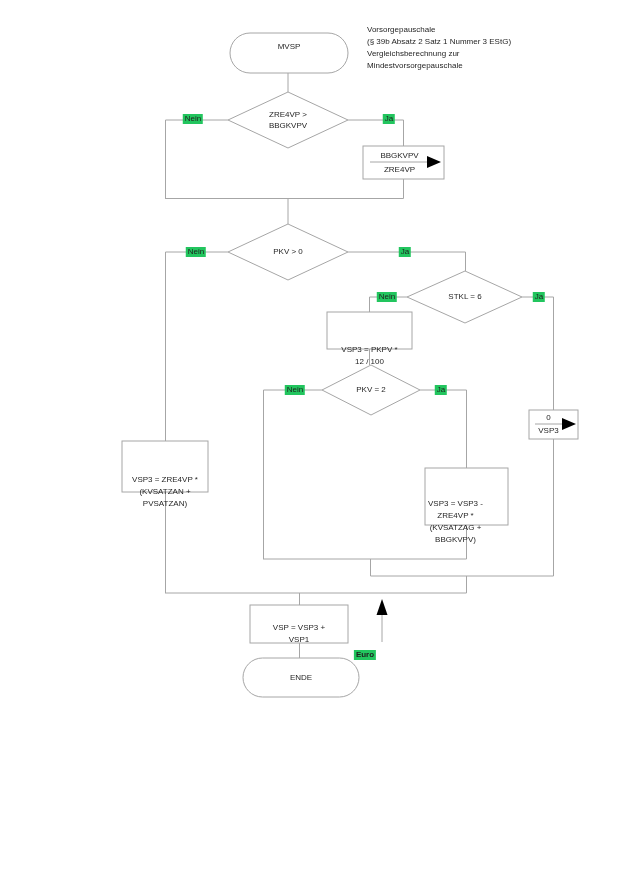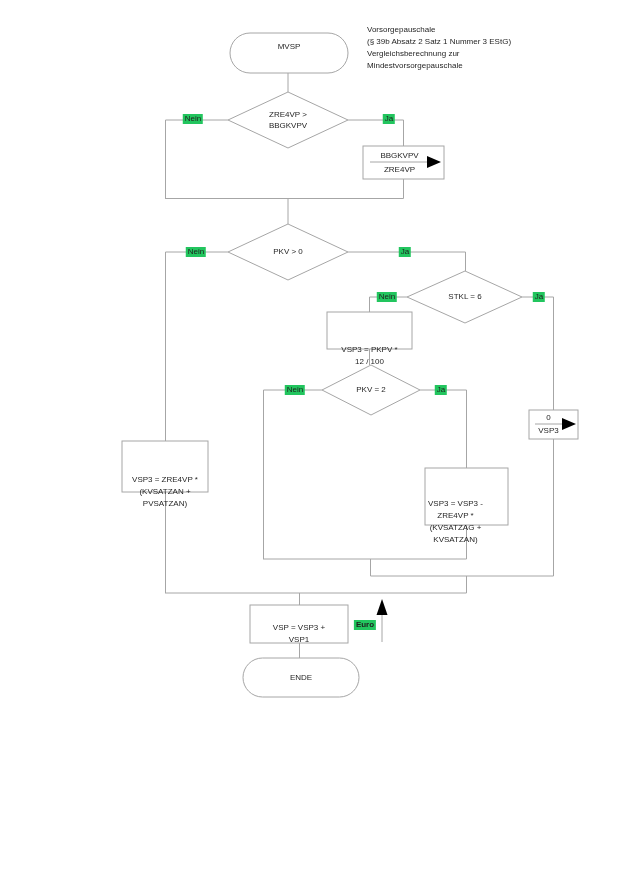--- a/index.html
+++ b/index.html
@@ -18,21 +18,21 @@
   .lh12{line-height:12px;margin-top:25px;}
   .branch{
     position:absolute;font-size:8px;line-height:10px;color:#1f1f1f;
     background:#22c55e;padding:0 2px;transform:translate(-50%,-50%);
     white-space:nowrap;
   }
   .annotation{
     position:absolute;left:367px;top:24px;width:210px;
     font-size:8px;line-height:12px;text-align:left;color:#1f1f1f;
   }
-  .bold{font-weight:bold;}
+  .bold{font-weight:bold;margin-top:30px;}
 </style>
 </head>
 <body>
 
 <div class="page">
 
   <svg class="canvas" width="630" height="891" viewBox="0 0 630 891">
 
     <g stroke="#a6a6a6" stroke-width="1" fill="none">
       <path d="M288 73 V92"></path>
@@ -118,21 +118,21 @@
   <div class="txt col lh12" style="left:122px;top:441px;width:86px;height:51px;">
     <div>VSP3 = ZRE4VP *</div>
     <div>(KVSATZAN +</div>
     <div>PVSATZAN)</div>
   </div>
 
   <div class="txt col lh12" style="left:425px;top:468px;width:61px;height:57px;">
     <div>VSP3 = VSP3 -</div>
     <div>ZRE4VP *</div>
     <div>(KVSATZAG +</div>
-    <div>KVSATZAN)</div>
+    <div>BBGKVPV)</div>
   </div>
 
   <div class="txt col lh12" style="left:250px;top:582px;width:98px;height:54px;">
     <div>VSP = VSP3 +</div>
     <div>VSP1</div>
   </div>
 
   <div class="txt" style="left:243px;top:658px;width:116px;height:39px;">ENDE</div>
 
   <div class="branch" style="left:193px;top:119px;">Nein</div>

